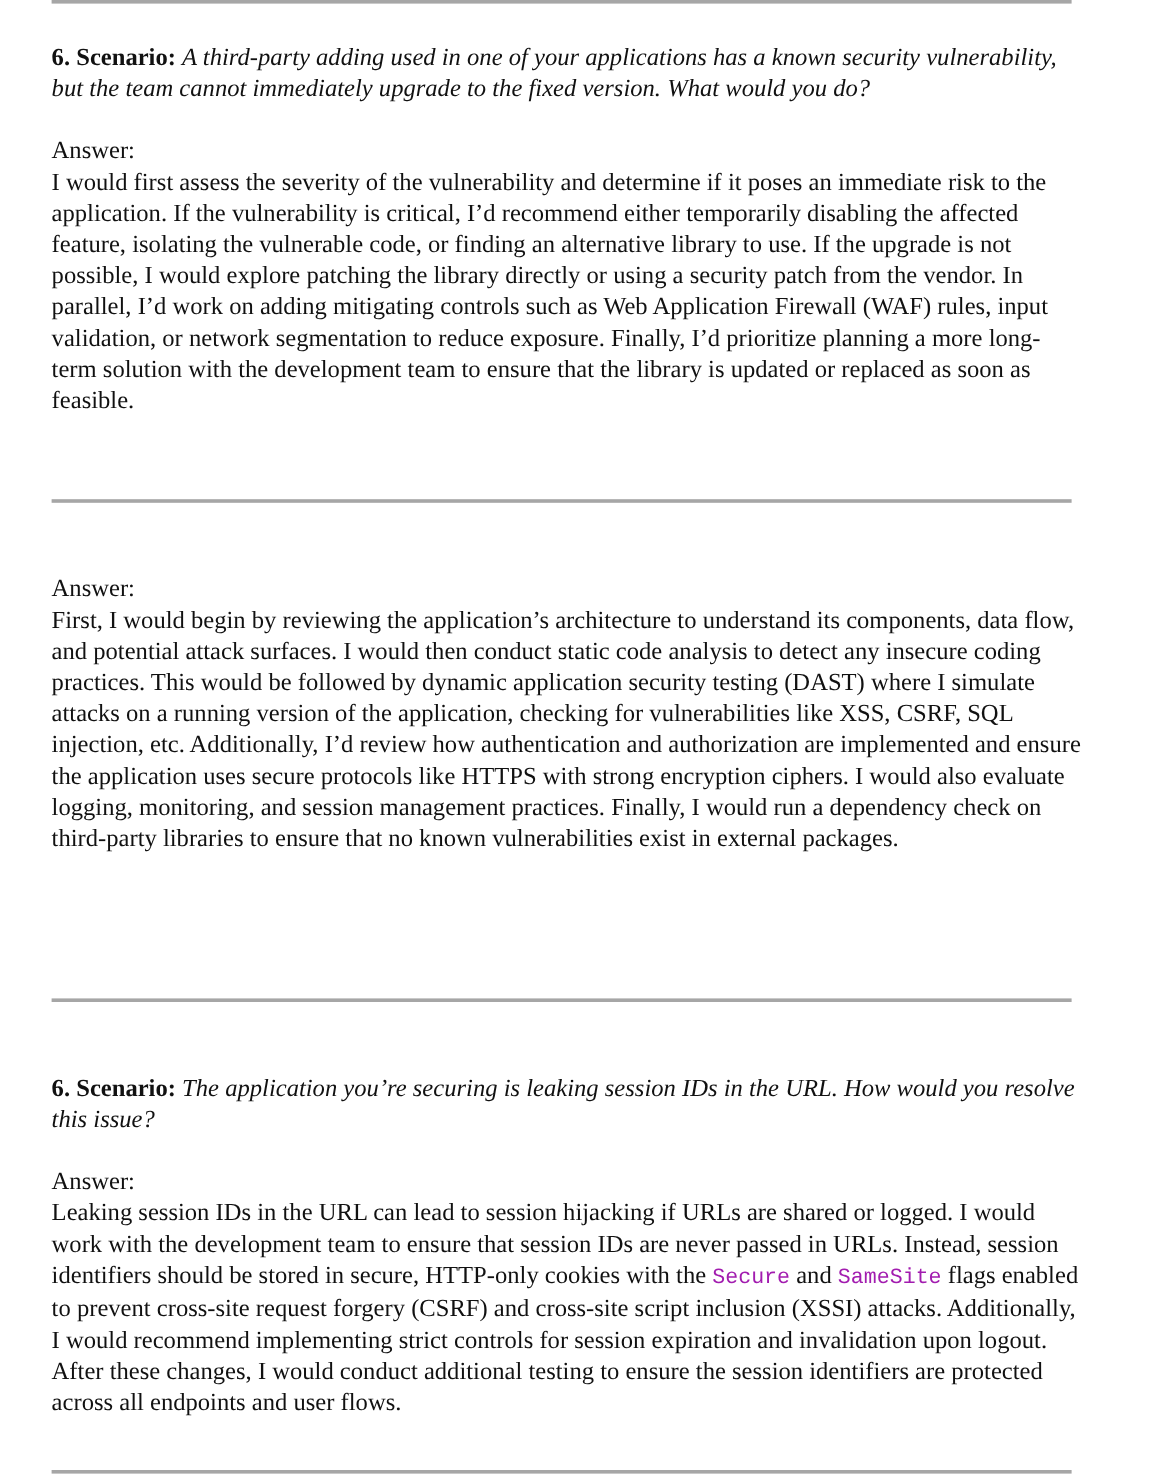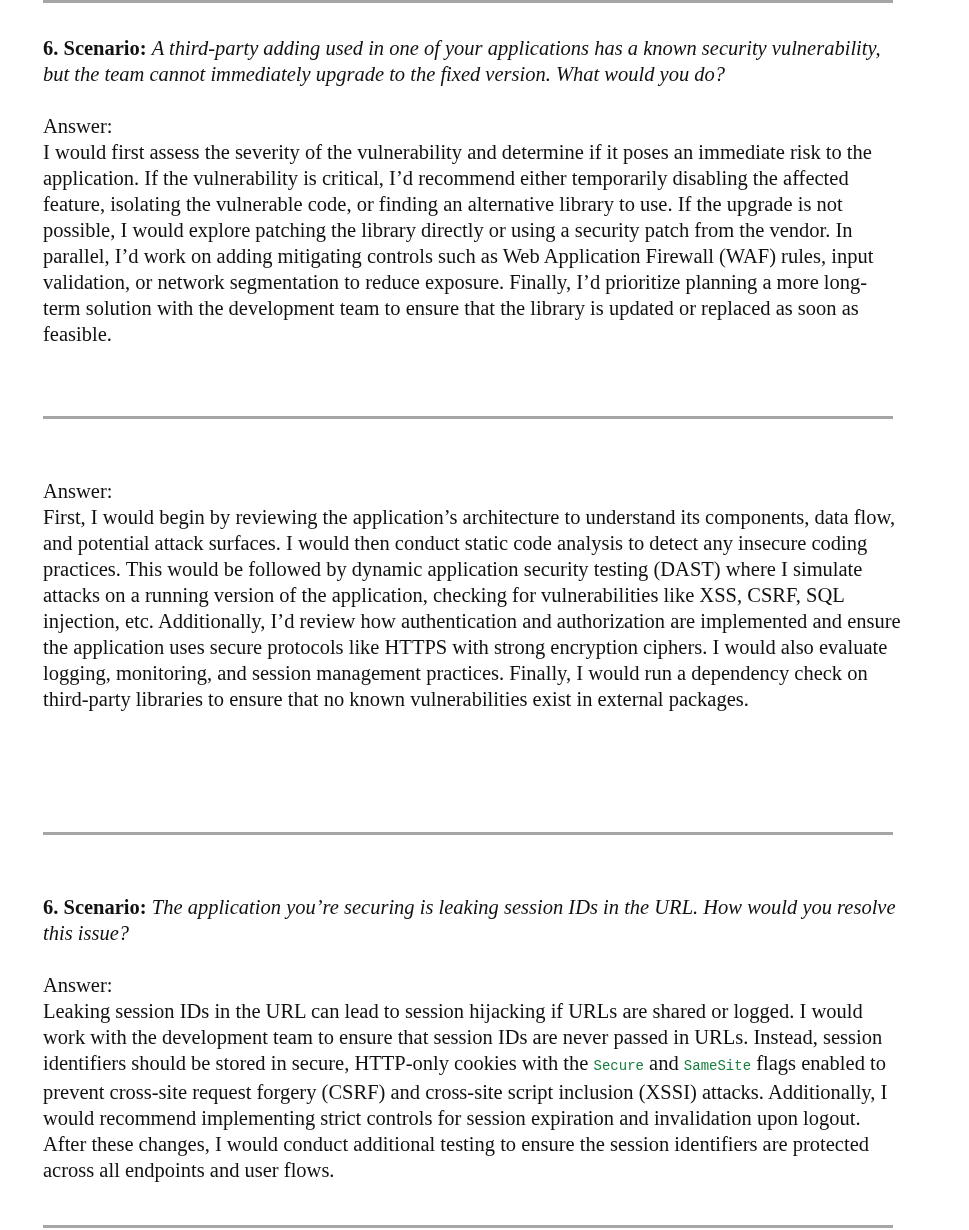--- a/index.html
+++ b/index.html
@@ -4,21 +4,21 @@
 <style>
   html, body { margin:0; padding:0; background:#ffffff; }
   body { width:969px; height:1230px; position:relative; overflow:hidden;
          font-family:"Liberation Serif", "DejaVu Serif", serif; color:#111; }
   .rule { position:absolute; left:43px; width:850px; height:3px; background:#a6a6a6; }
   .block { position:absolute; left:43px; width:860px; font-size:20.5px; line-height:26px; }
   .block p { margin:0; }
   .q .lbl { font-weight:bold; }
   .q .txt { font-style:italic; }
   .ans-h { font-weight:normal; margin-top:26px !important; }
-  code { font-family:"Liberation Mono", "DejaVu Sans Mono", monospace; font-size:14px; color:#15803d; }
+  code { font-family:"Liberation Mono", "DejaVu Sans Mono", monospace; font-size:18px; color:#a21caf; }
 </style>
 </head>
 <body>
 
 <div class="rule" style="top:0px;"></div>
 
 <div class="block" style="top:35px;">
   <p class="q"><span class="lbl">6. Scenario:</span> <span class="txt">A third-party adding used in one of your applications has a known security vulnerability, but the team cannot immediately upgrade to the fixed version. What would you do?</span></p>
   <p class="ans-h">Answer:</p>
   <p>I would first assess the severity of the vulnerability and determine if it poses an immediate risk to the application. If the vulnerability is critical, I’d recommend either temporarily disabling the affected feature, isolating the vulnerable code, or finding an alternative library to use. If the upgrade is not possible, I would explore patching the library directly or using a security patch from the vendor. In parallel, I’d work on adding mitigating controls such as Web Application Firewall (WAF) rules, input validation, or network segmentation to reduce exposure. Finally, I’d prioritize planning a more long-term solution with the development team to ensure that the library is updated or replaced as soon as feasible.</p>

